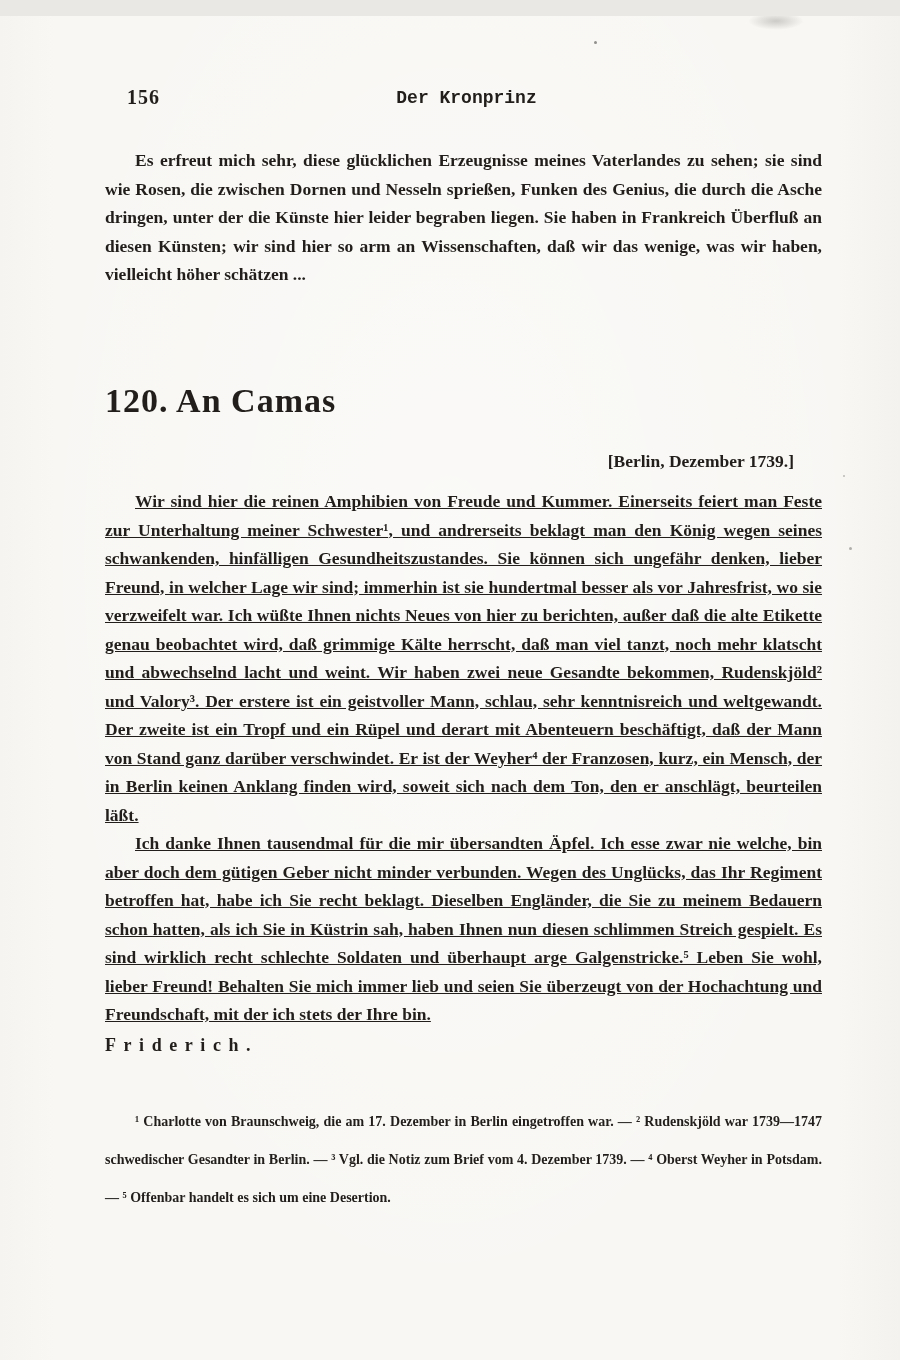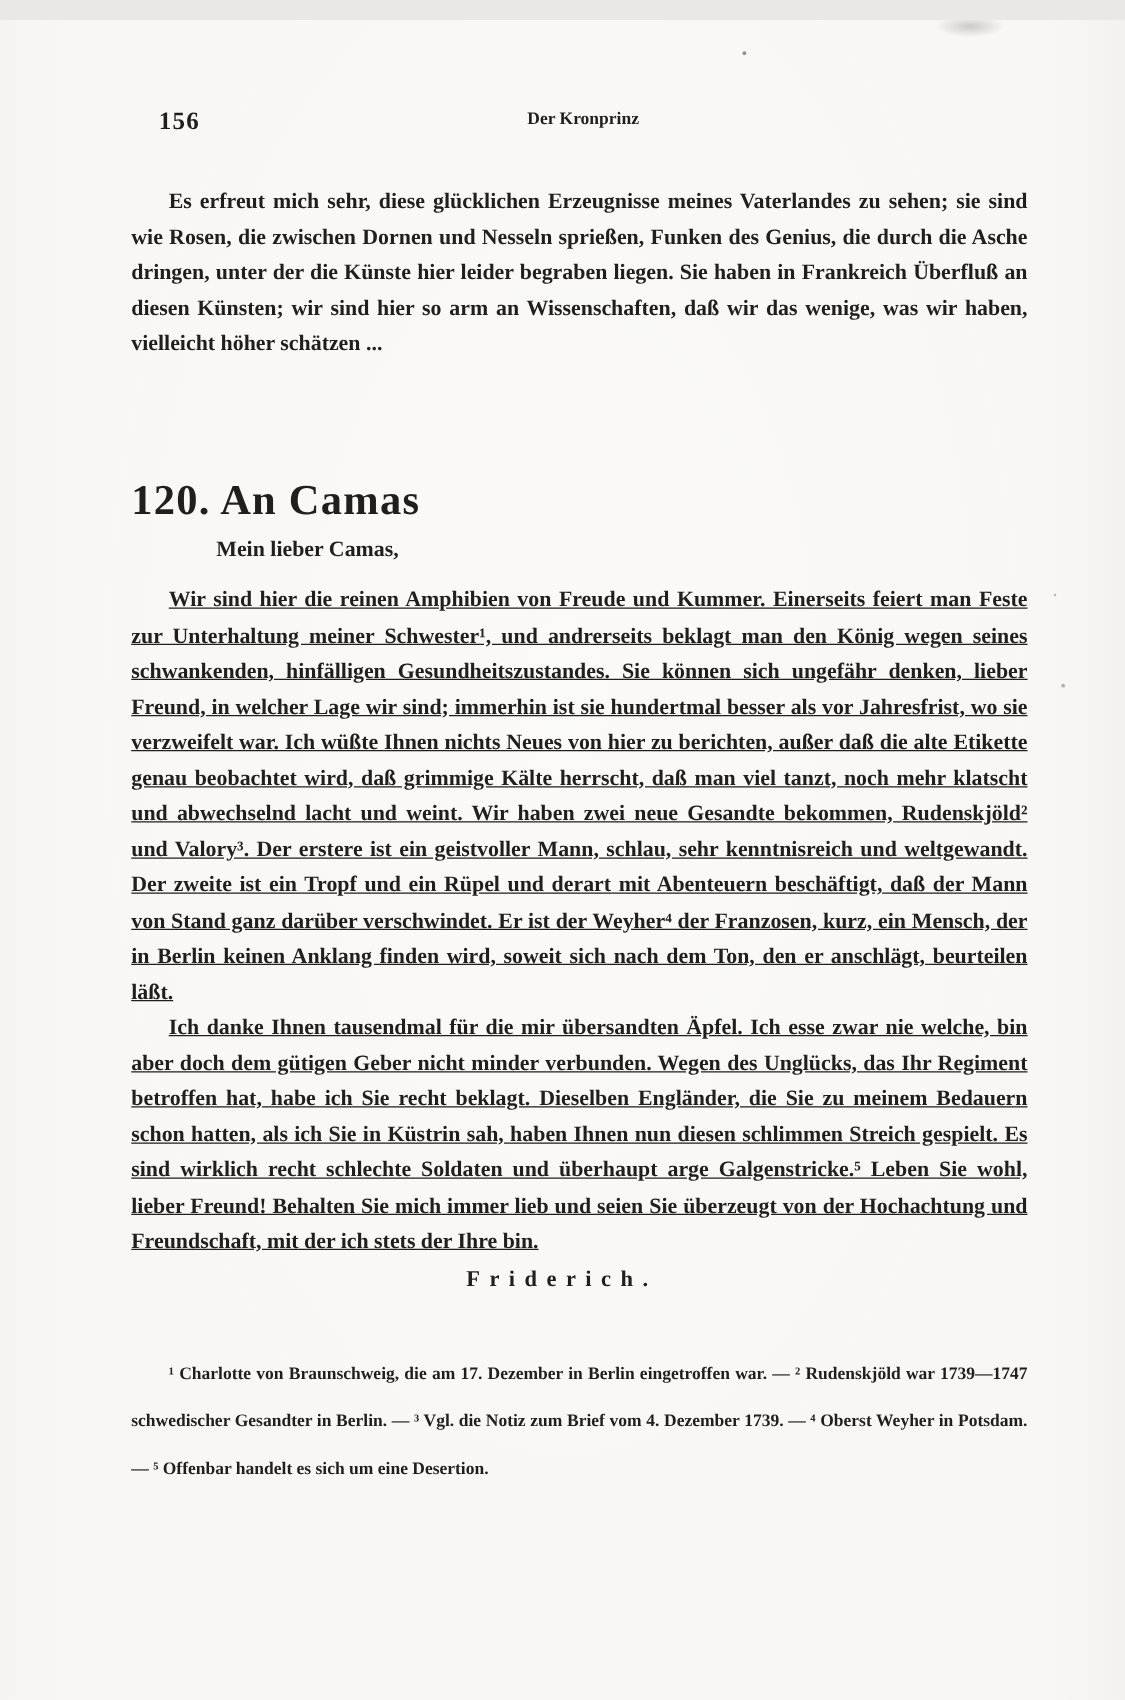--- a/index.html
+++ b/index.html
@@ -39,21 +39,22 @@
     left: 22px;
     top: 0;
     letter-spacing: 1px;
   }
   .runhead {
     position: absolute;
     left: 6px;
     right: 0;
     top: 2px;
     text-align: center;
-    font-size: 14px;
+    font-size: 18px;
+    font-family: Liberation Mono, monospace;
   }
   .para {
     margin: 0;
     font-size: 17.5px;
     line-height: 28.5px;
     text-align: justify;
     text-indent: 30px;
     hyphens: manual;
   }
   .intro {
@@ -81,21 +82,21 @@
     text-indent: 68px;
   }
   .body-block {
     margin-top: 12px;
     text-decoration: underline;
   }
   .signature {
     margin-top: 2px;
     font-size: 18px;
     line-height: 28px;
-    text-align: center;
+    text-align: left;
     padding-right: 28px;
     letter-spacing: 0.42em;
   }
   .postscript {
     margin-top: 8px;
     font-size: 17.5px;
     line-height: 28.5px;
     text-indent: 28px;
   }
   .footnotes {
@@ -157,22 +158,22 @@
 
     <div class="header-row">
       <span class="pagenum">156</span>
       <span class="runhead">Der Kronprinz</span>
     </div>
 
     <p class="para intro">Es erfreut mich sehr, diese glücklichen Erzeugnisse meines Vaterlandes zu sehen; sie sind wie Rosen, die zwischen Dornen und Nesseln sprießen, Funken des Genius, die durch die Asche dringen, unter der die Künste hier leider begraben liegen. Sie haben in Frankreich Überfluß an diesen Künsten; wir sind hier so arm an Wissenschaften, daß wir das wenige, was wir haben, vielleicht höher schätzen ...</p>
 
     <h1 class="title">120. An Camas</h1>
 
+    <div class="dateline">[Berlin, Dezember 1739.]</div>
 
-    <div class="salutation">Mein lieber Camas,</div>
 
     <div class="body-block">
       <p class="para">Wir sind hier die reinen Amphibien von Freude und Kummer. Einerseits feiert man Feste zur Unterhaltung meiner Schwester¹, und andrerseits beklagt man den König wegen seines schwankenden, hinfälligen Gesundheitszustandes. Sie können sich ungefähr denken, lieber Freund, in welcher Lage wir sind; immerhin ist sie hundertmal besser als vor Jahresfrist, wo sie verzweifelt war. Ich wüßte Ihnen nichts Neues von hier zu berichten, außer daß die alte Etikette genau beobachtet wird, daß grimmige Kälte herrscht, daß man viel tanzt, noch mehr klatscht und abwechselnd lacht und weint. Wir haben zwei neue Gesandte bekommen, Rudenskjöld² und Valory³. Der erstere ist ein geistvoller Mann, schlau, sehr kenntnisreich und weltgewandt. Der zweite ist ein Tropf und ein Rüpel und derart mit Abenteuern beschäftigt, daß der Mann von Stand ganz darüber verschwindet. Er ist der Weyher⁴ der Franzosen, kurz, ein Mensch, der in Berlin keinen Anklang finden wird, soweit sich nach dem Ton, den er anschlägt, beurteilen läßt.</p>
       <p class="para">Ich danke Ihnen tausendmal für die mir übersandten Äpfel. Ich esse zwar nie welche, bin aber doch dem gütigen Geber nicht minder verbunden. Wegen des Unglücks, das Ihr Regiment betroffen hat, habe ich Sie recht beklagt. Dieselben Engländer, die Sie zu meinem Bedauern schon hatten, als ich Sie in Küstrin sah, haben Ihnen nun diesen schlimmen Streich gespielt. Es sind wirklich recht schlechte Soldaten und überhaupt arge Galgenstricke.⁵ Leben Sie wohl, lieber Freund! Behalten Sie mich immer lieb und seien Sie überzeugt von der Hochachtung und Freundschaft, mit der ich stets der Ihre bin.</p>
     </div>
 
     <div class="signature">Friderich.</div>
 
 
     <p class="footnotes">¹ Charlotte von Braunschweig, die am 17. Dezember in Berlin eingetroffen war. — ² Rudenskjöld war 1739—1747 schwedischer Gesandter in Berlin. — ³ Vgl. die Notiz zum Brief vom 4. Dezember 1739. — ⁴ Oberst Weyher in Potsdam. — ⁵ Offenbar handelt es sich um eine Desertion.</p>

